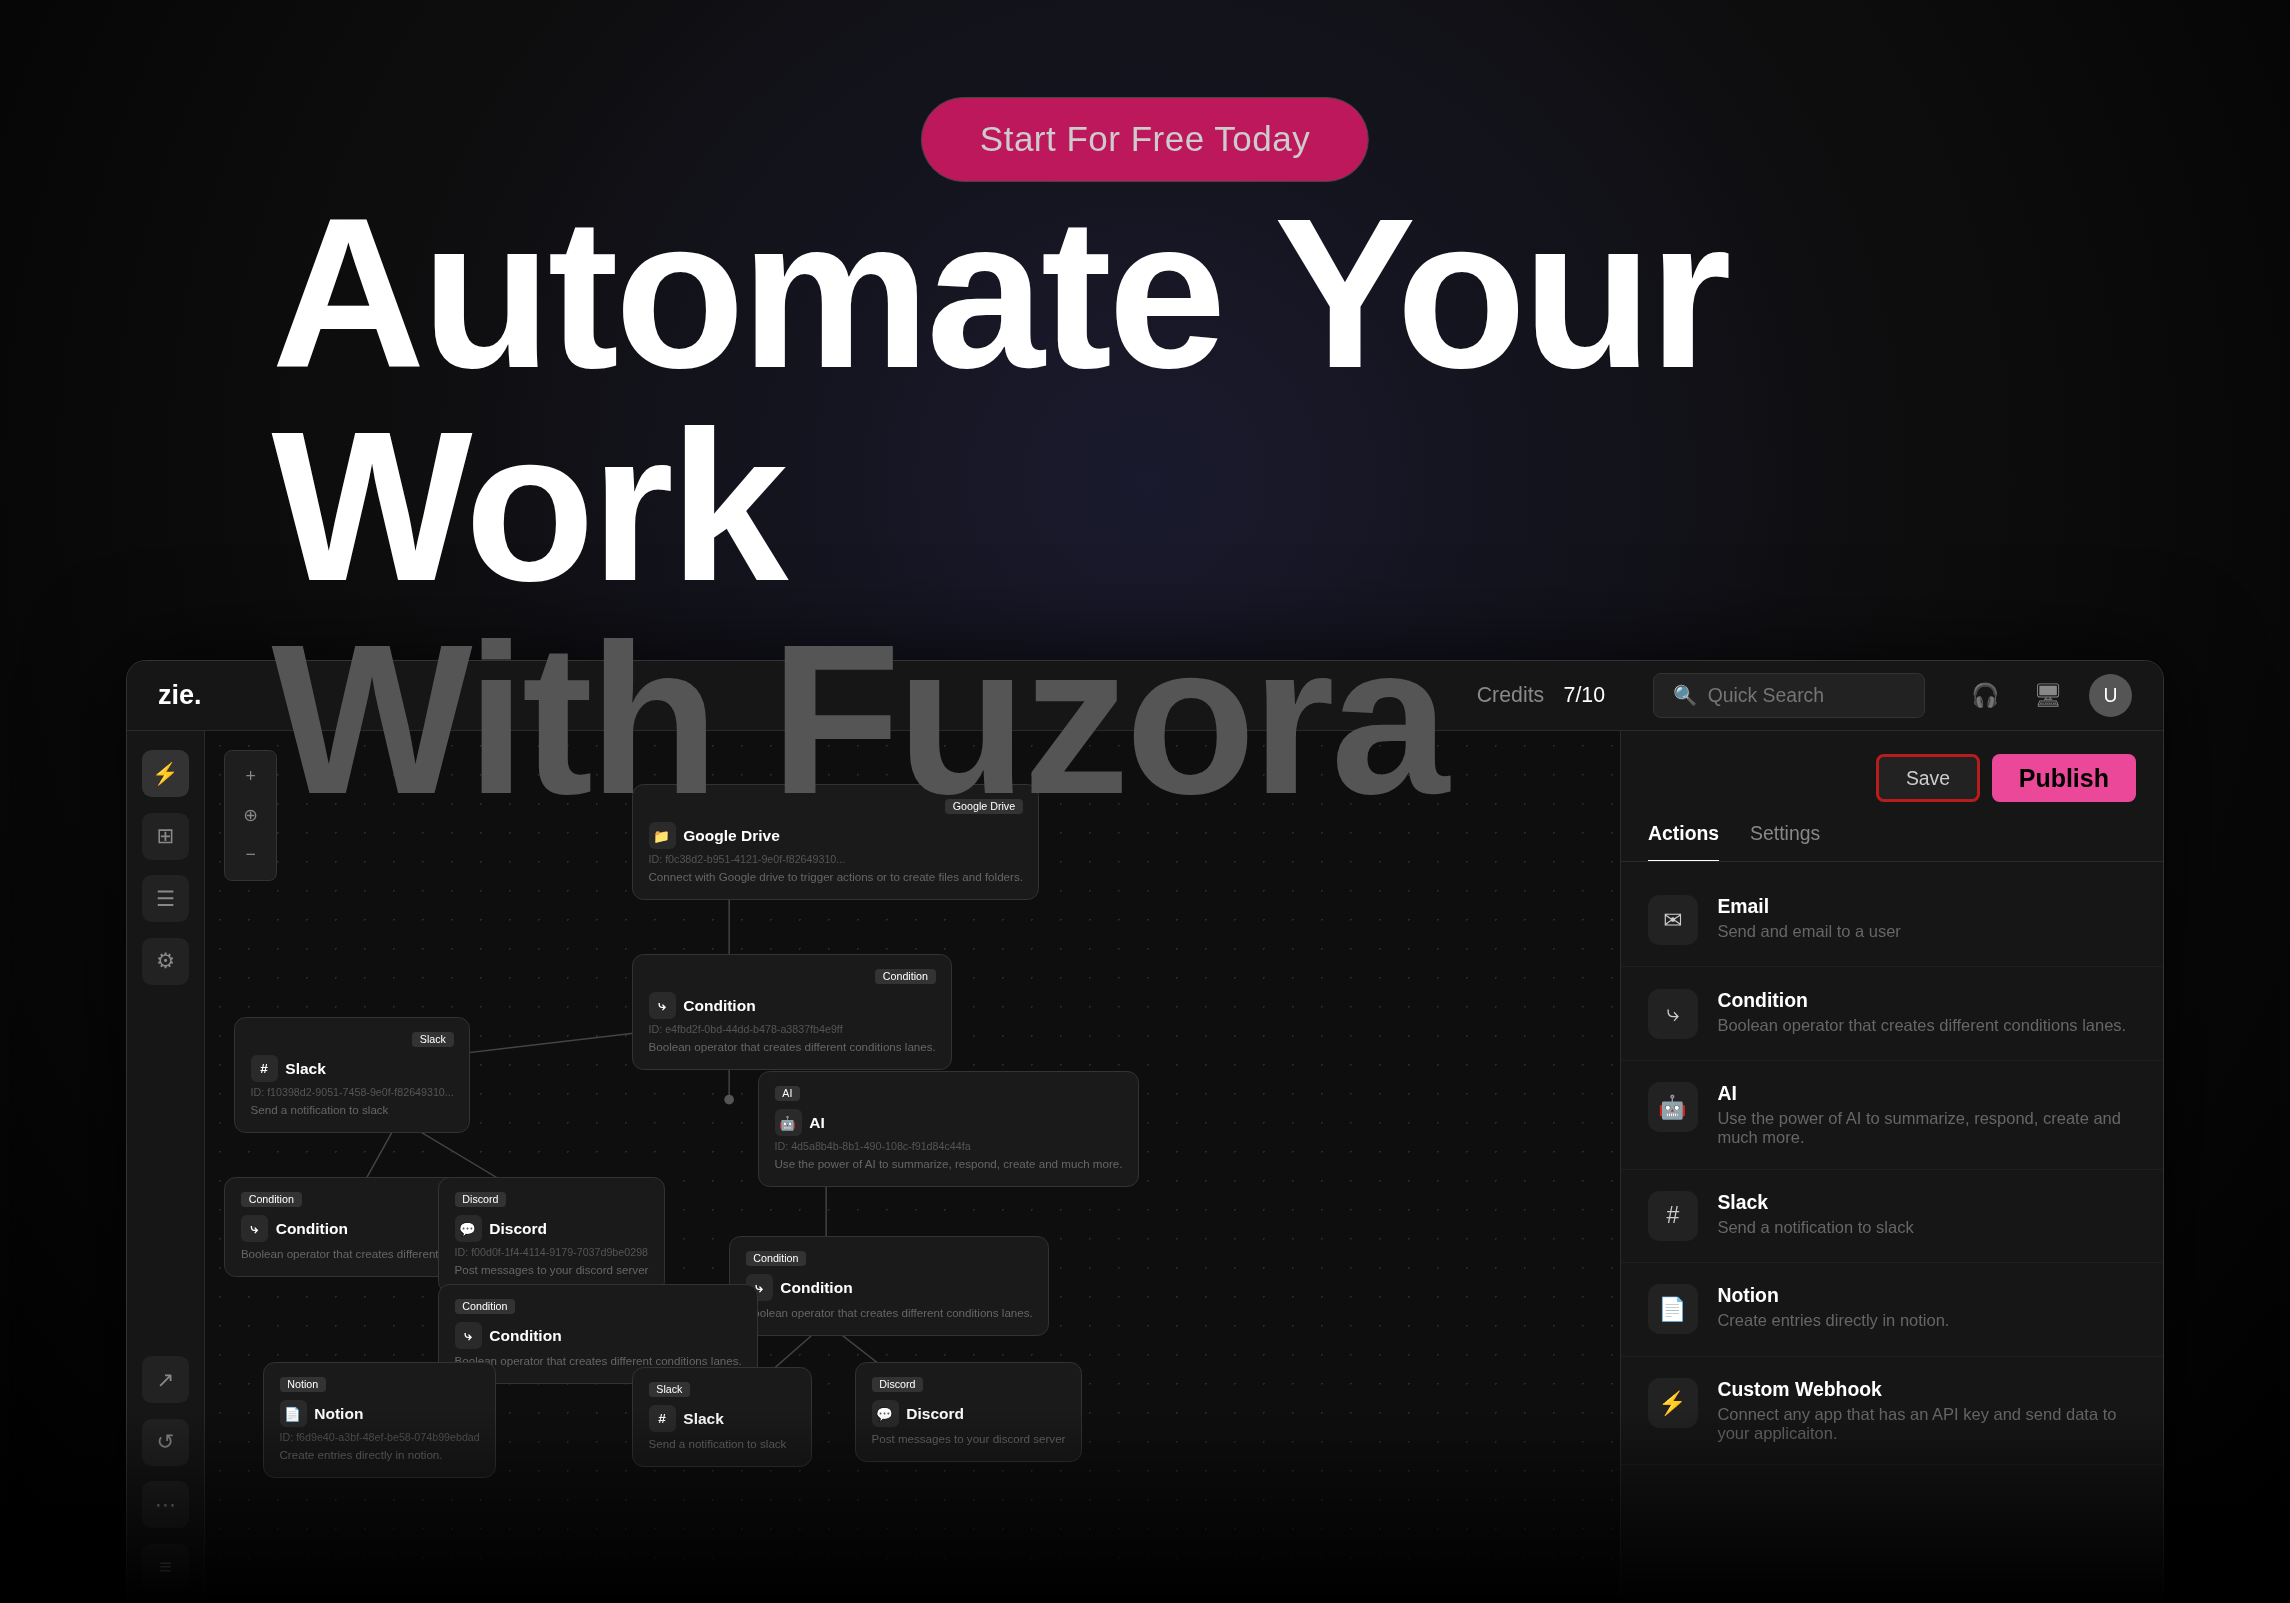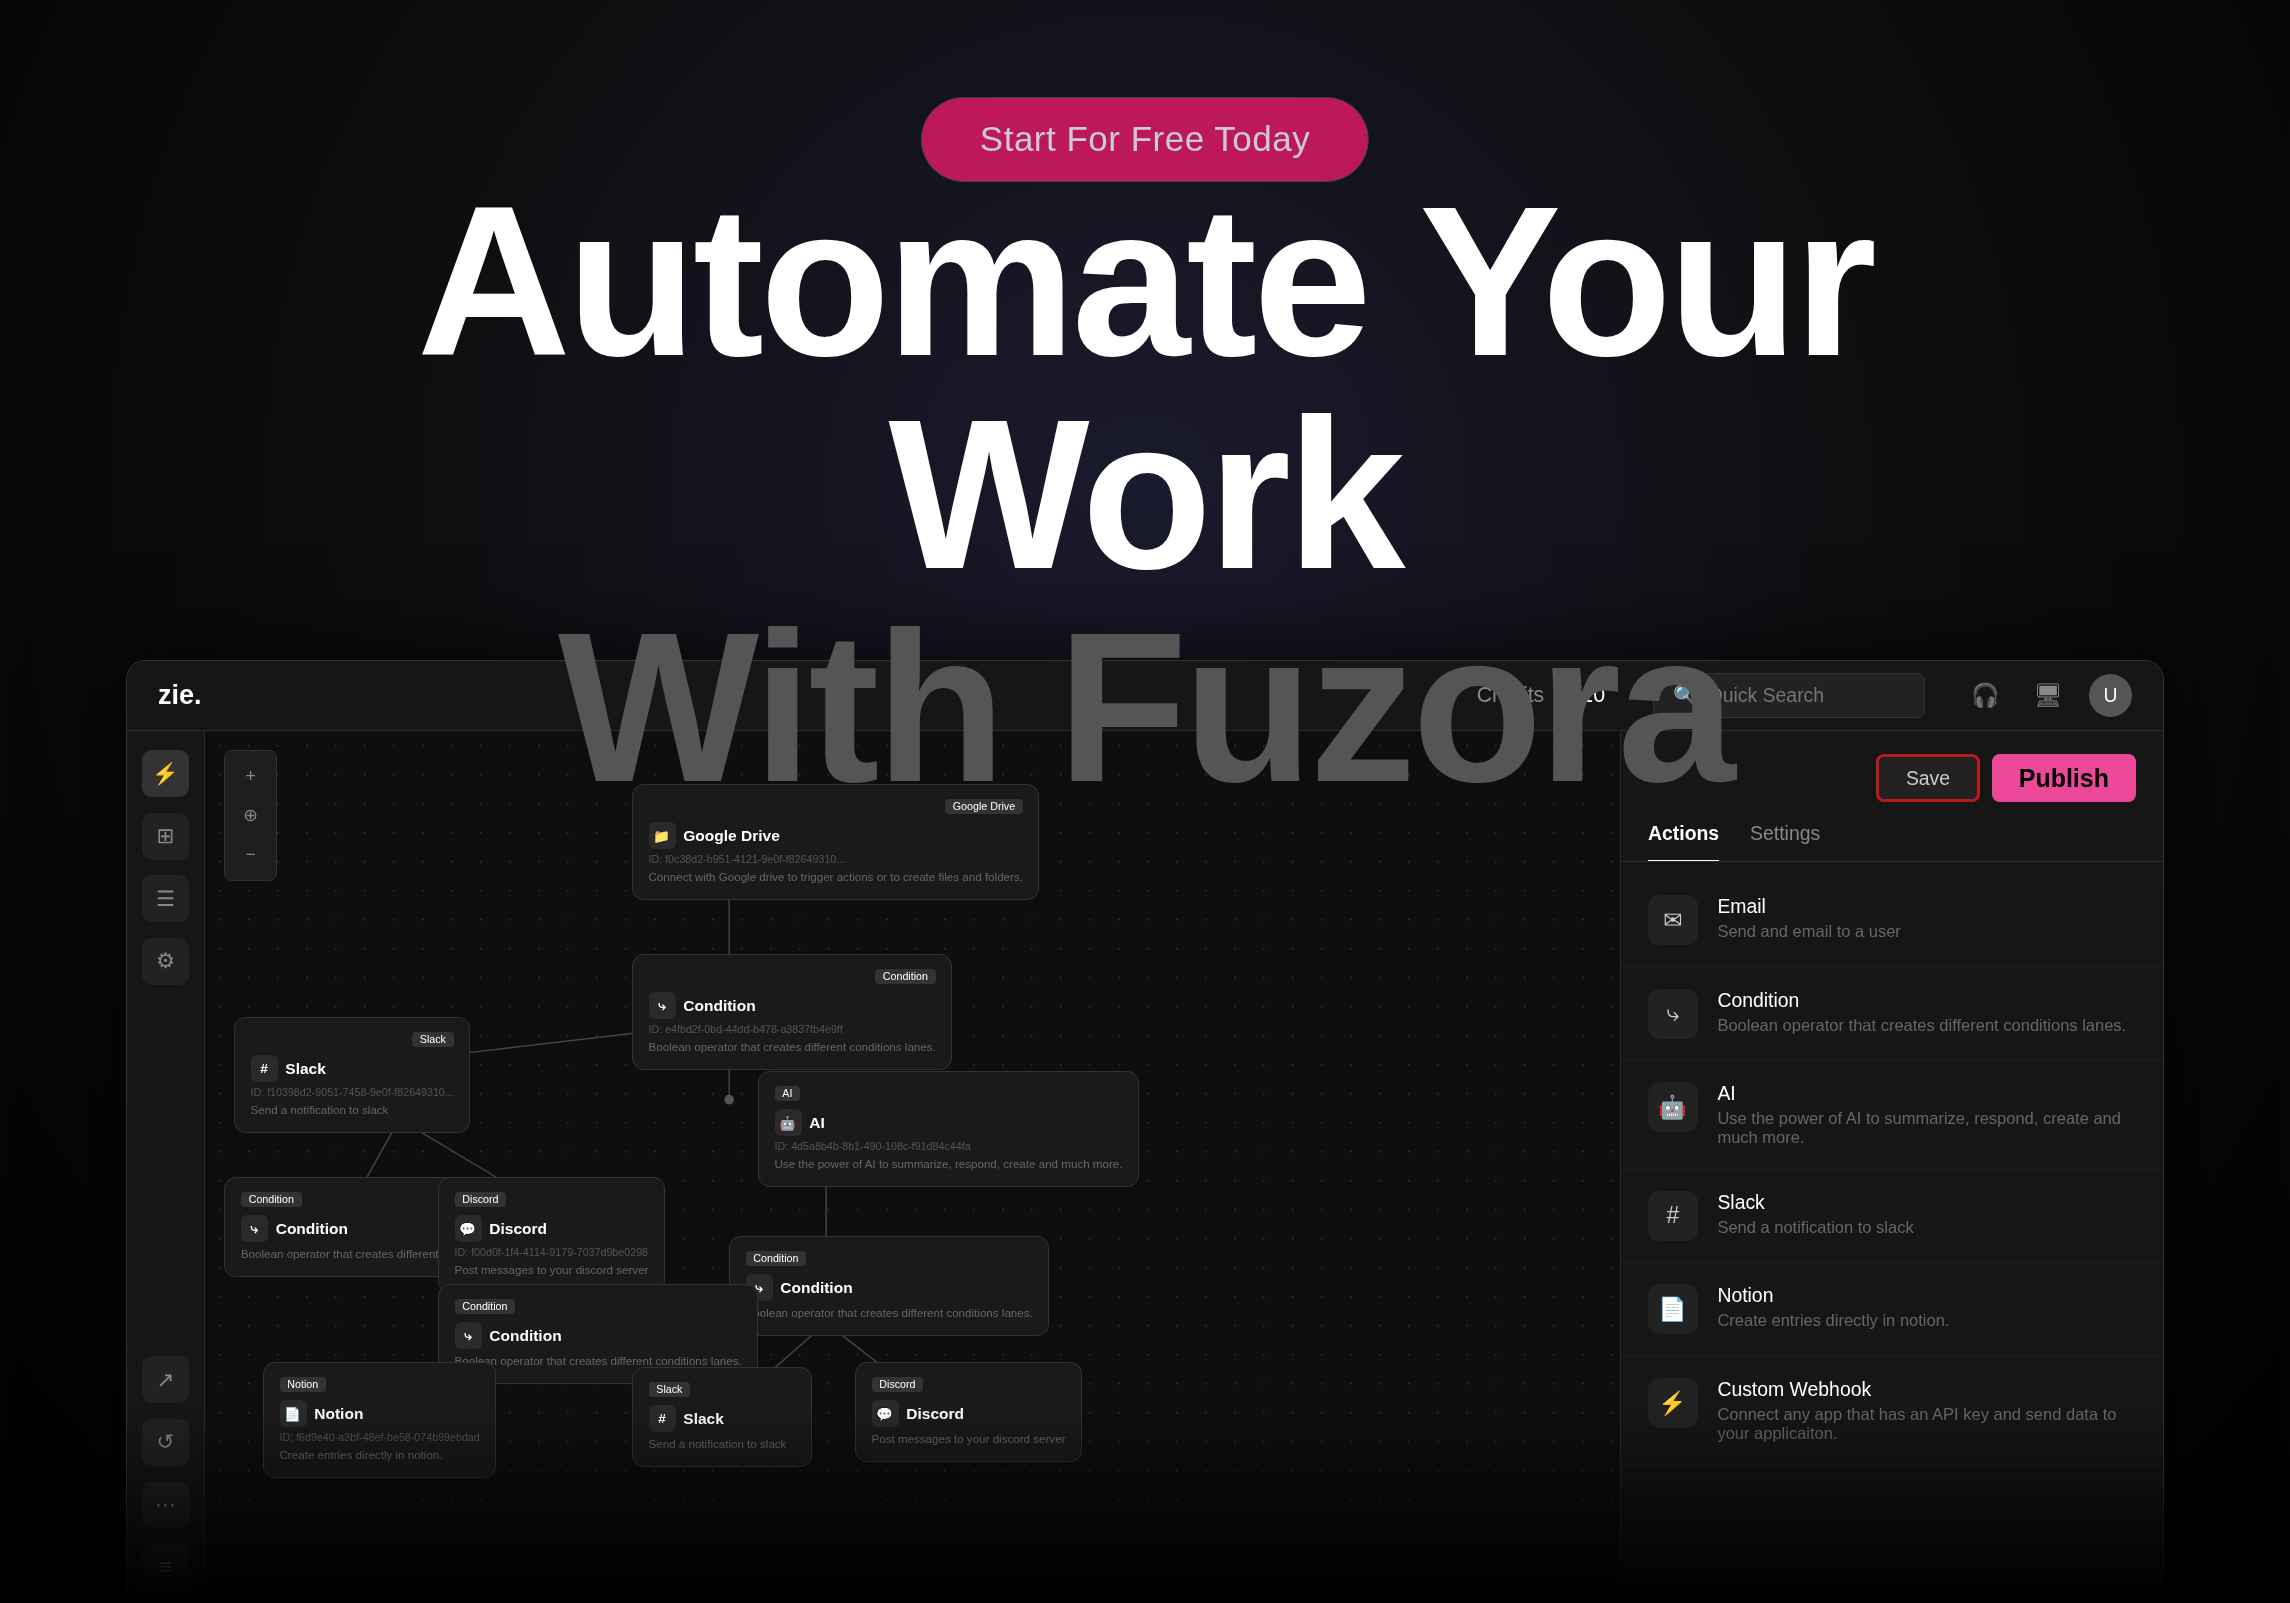--- a/index.html
+++ b/index.html
@@ -36,25 +36,24 @@
       font-size: 35px;
       font-weight: 400;
       white-space: nowrap;
       cursor: pointer;
       letter-spacing: 0.5px;
     }
 
     
     .hero-text {
       position: absolute;
-      top: 175px;
+      top: 187px;
       left: 50%;
       transform: translateX(-50%);
       z-index: 10;
-      text-align: center;
       width: 1747px;
     }
 
     .hero-line1 {
       font-size: 213px;
       font-weight: 900;
       color: #fff;
       line-height: 1.0;
       letter-spacing: -3.9px;
     }
@@ -398,21 +397,21 @@
       display: flex;
       align-items: center;
       justify-content: center;
       font-size: 23px;
       flex-shrink: 0;
       color: #ccc;
     }
 
     .action-text-title {
       font-size: 19.4px;
-      font-weight: 400;
+      font-weight: 700;
       color: #fff;
       margin-bottom: 3.9px;
     }
 
     .action-text-desc {
       font-size: 16.5px;
       color: #666;
     }
 
     

